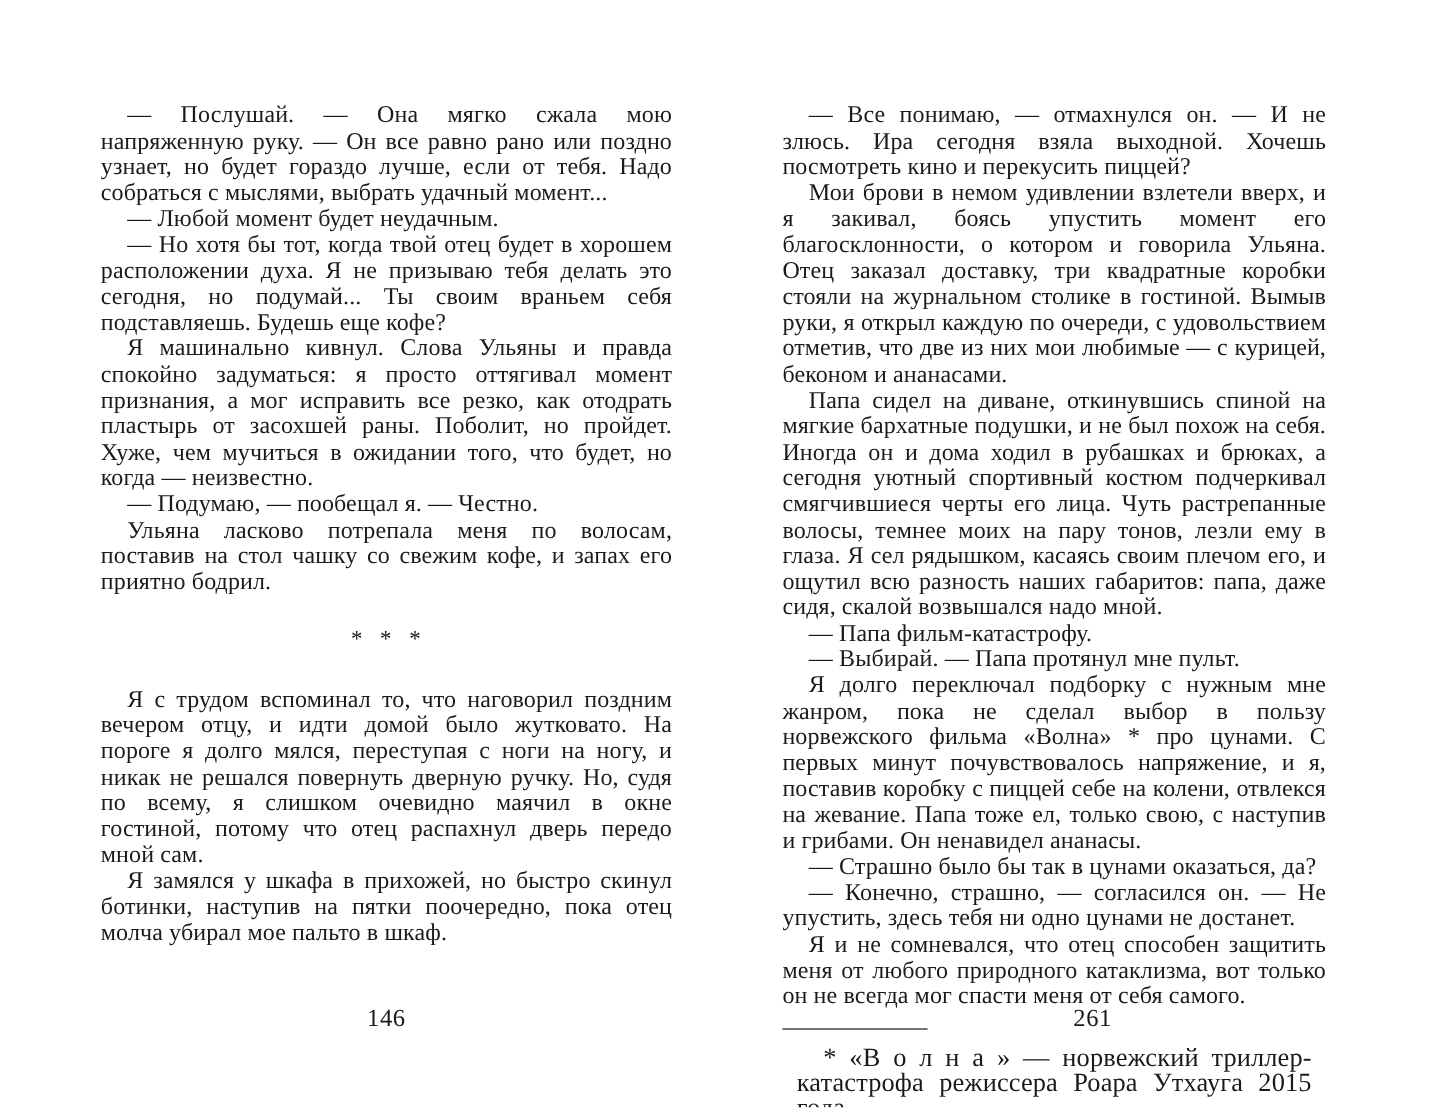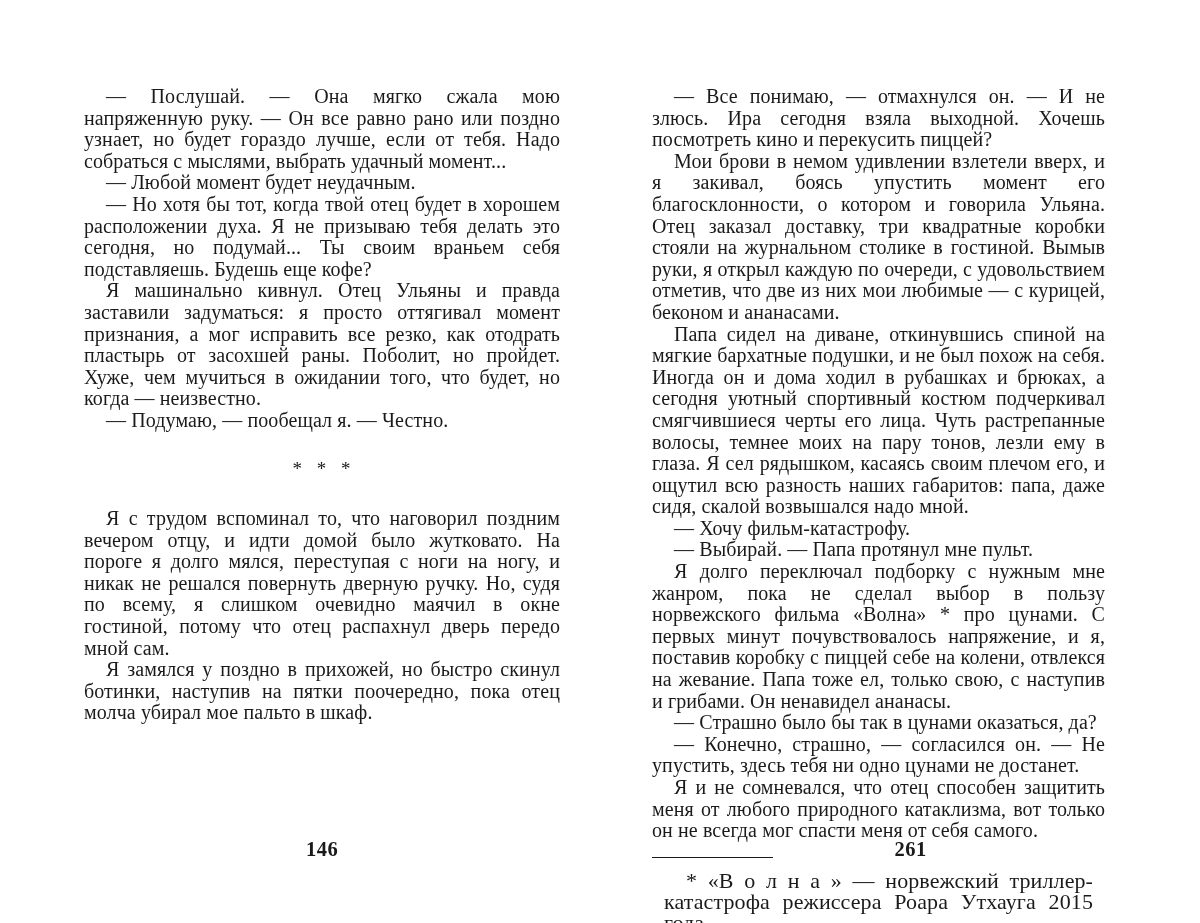--- a/index.html
+++ b/index.html
@@ -54,49 +54,50 @@
   .footnote-text {
     font-size: 22px;
     line-height: 21px;
     text-indent: 22px;
     margin: 12px;
     text-align: justify;
   }
   .pagenum {
     position: absolute;
     top: 838px;
-    font-weight: bold;
+    font-weight: normal;
     font-size: 20.5px;
     text-align: center;
     letter-spacing: 0.5px;
   }
   .pagenum-left  { left: 84px;  width: 476px; }
   .pagenum-right { left: 684px; width: 453px; }
 </style>
 </head>
 <body>
 
 <div class="spread">
 
   <div class="text-column col-left">
     <p class="para">— Послушай. — Она мягко сжала мою напряженную руку. — Он все равно рано или поздно узнает, но будет гораздо лучше, если от тебя. Надо собраться с мыслями, выбрать удачный момент...</p>
     <p class="para">— Любой момент будет неудачным.</p>
     <p class="para">— Но хотя бы тот, когда твой отец будет в хорошем расположении духа. Я не призываю тебя делать это сегодня, но подумай... Ты своим враньем себя подставляешь. Будешь еще кофе?</p>
-    <p class="para">Я машинально кивнул. Отец Ульяны и правда заставили задуматься: я просто оттягивал момент признания, а мог исправить все резко, как отодрать пластырь от засохшей раны. Поболит, но пройдет. Хуже, чем мучиться в ожидании того, что будет, но когда — неизвестно.</p>
+    <p class="para">Я машинально кивнул. Слова Ульяны и правда спокойно задуматься: я просто оттягивал момент признания, а мог исправить все резко, как отодрать пластырь от засохшей раны. Поболит, но пройдет. Хуже, чем мучиться в ожидании того, что будет, но когда — неизвестно.</p>
     <p class="para">— Подумаю, — пообещал я. — Честно.</p>
+    <p class="para">Ульяна ласково потрепала меня по волосам, поставив на стол чашку со свежим кофе, и запах его приятно бодрил.</p>
     <div class="divider">* * *</div>
     <p class="para">Я с трудом вспоминал то, что наговорил поздним вечером отцу, и идти домой было жутковато. На пороге я долго мялся, переступая с ноги на ногу, и никак не решался повернуть дверную ручку. Но, судя по всему, я слишком очевидно маячил в окне гостиной, потому что отец распахнул дверь передо мной сам.</p>
-    <p class="para">Я замялся у поздно в прихожей, но быстро скинул ботинки, наступив на пятки поочередно, пока отец молча убирал мое пальто в шкаф.</p>
+    <p class="para">Я замялся у шкафа в прихожей, но быстро скинул ботинки, наступив на пятки поочередно, пока отец молча убирал мое пальто в шкаф.</p>
   </div>
 
   <div class="text-column col-right">
     <p class="para">— Все понимаю, — отмахнулся он. — И не злюсь. Ира сегодня взяла выходной. Хочешь посмотреть кино и перекусить пиццей?</p>
     <p class="para">Мои брови в немом удивлении взлетели вверх, и я закивал, боясь упустить момент его благосклонности, о котором и говорила Ульяна. Отец заказал доставку, три квадратные коробки стояли на журнальном столике в гостиной. Вымыв руки, я открыл каждую по очереди, с удовольствием отметив, что две из них мои любимые — с курицей, беконом и ананасами.</p>
     <p class="para">Папа сидел на диване, откинувшись спиной на мягкие бархатные подушки, и не был похож на себя. Иногда он и дома ходил в рубашках и брюках, а сегодня уютный спортивный костюм подчеркивал смягчившиеся черты его лица. Чуть растрепанные волосы, темнее моих на пару тонов, лезли ему в глаза. Я сел рядышком, касаясь своим плечом его, и ощутил всю разность наших габаритов: папа, даже сидя, скалой возвышался надо мной.</p>
-    <p class="para">— Хочу фильм-катастрофу.</p>
+    <p class="para">— Папа фильм-катастрофу.</p>
     <p class="para">— Выбирай. — Папа протянул мне пульт.</p>
     <p class="para">Я долго переключал подборку с нужным мне жанром, пока не сделал выбор в пользу норвежского фильма «Волна» * про цунами. С первых минут почувствовалось напряжение, и я, поставив коробку с пиццей себе на колени, отвлекся на жевание. Папа тоже ел, только свою, с наступив и грибами. Он ненавидел ананасы.</p>
     <p class="para">— Страшно было бы так в цунами оказаться, да?</p>
     <p class="para">— Конечно, страшно, — согласился он. — Не упустить, здесь тебя ни одно цунами не достанет.</p>
     <p class="para">Я и не сомневался, что отец способен защитить меня от любого природного катаклизма, вот только он не всегда мог спасти меня от себя самого.</p>
 
     <div class="footnote">
       <div class="footnote-rule"></div>
       <p class="footnote-text"><span>*</span> <span>«В о л н а »</span> <span>— норвежский триллер-катастрофа режиссера Роара Утхауга 2015 года.</span></p>
     </div>

